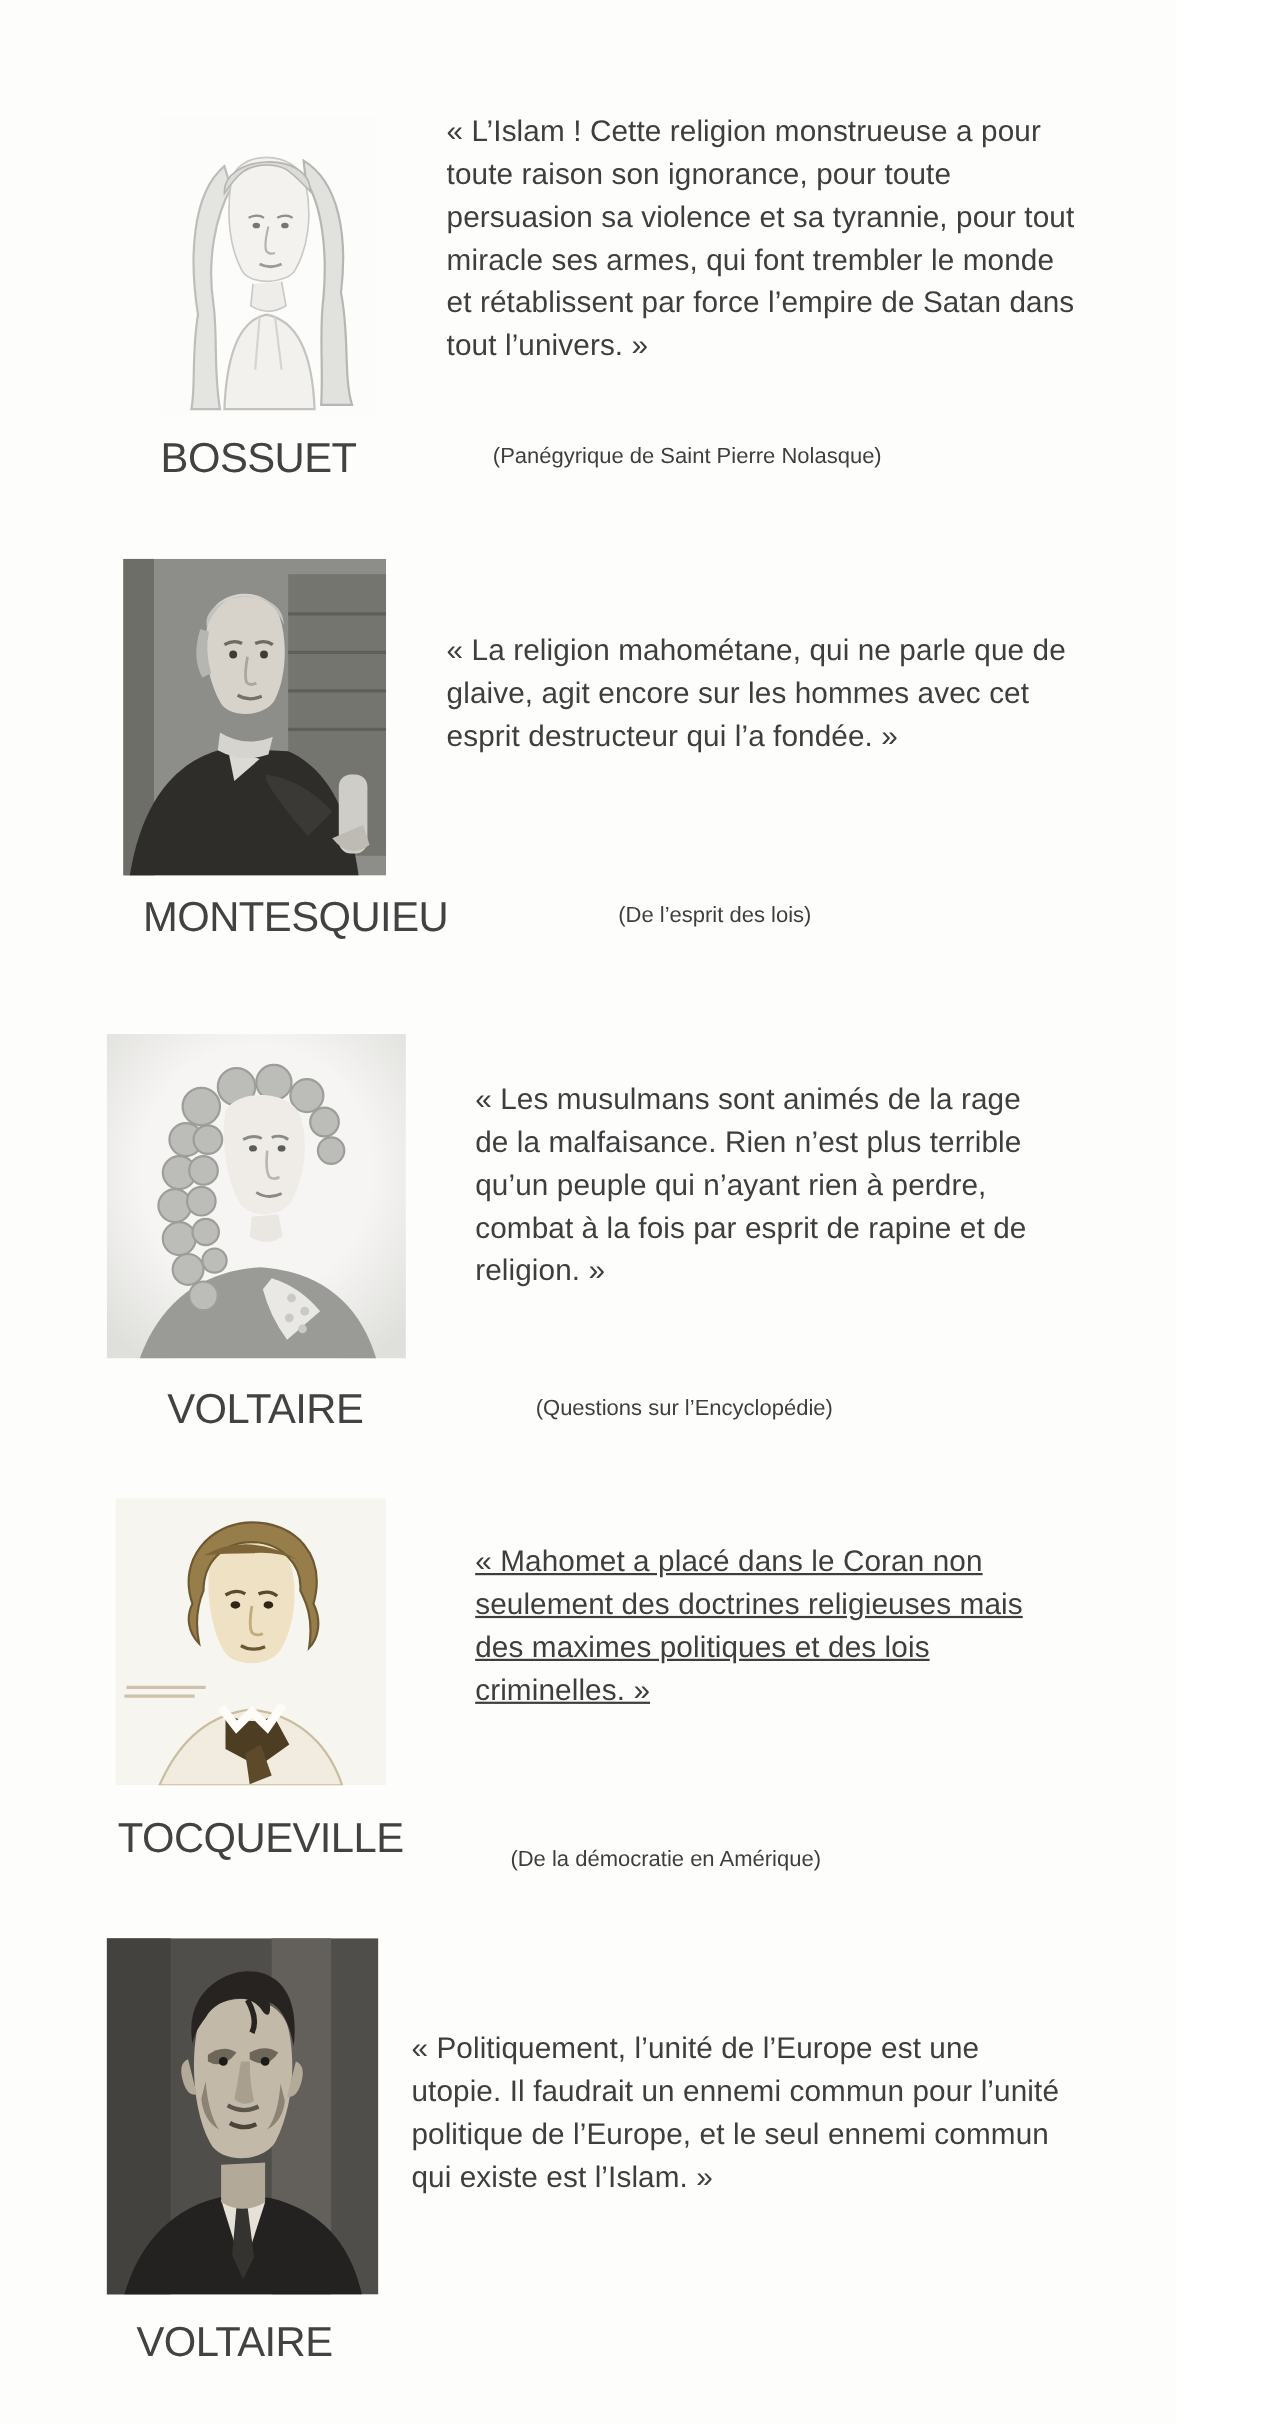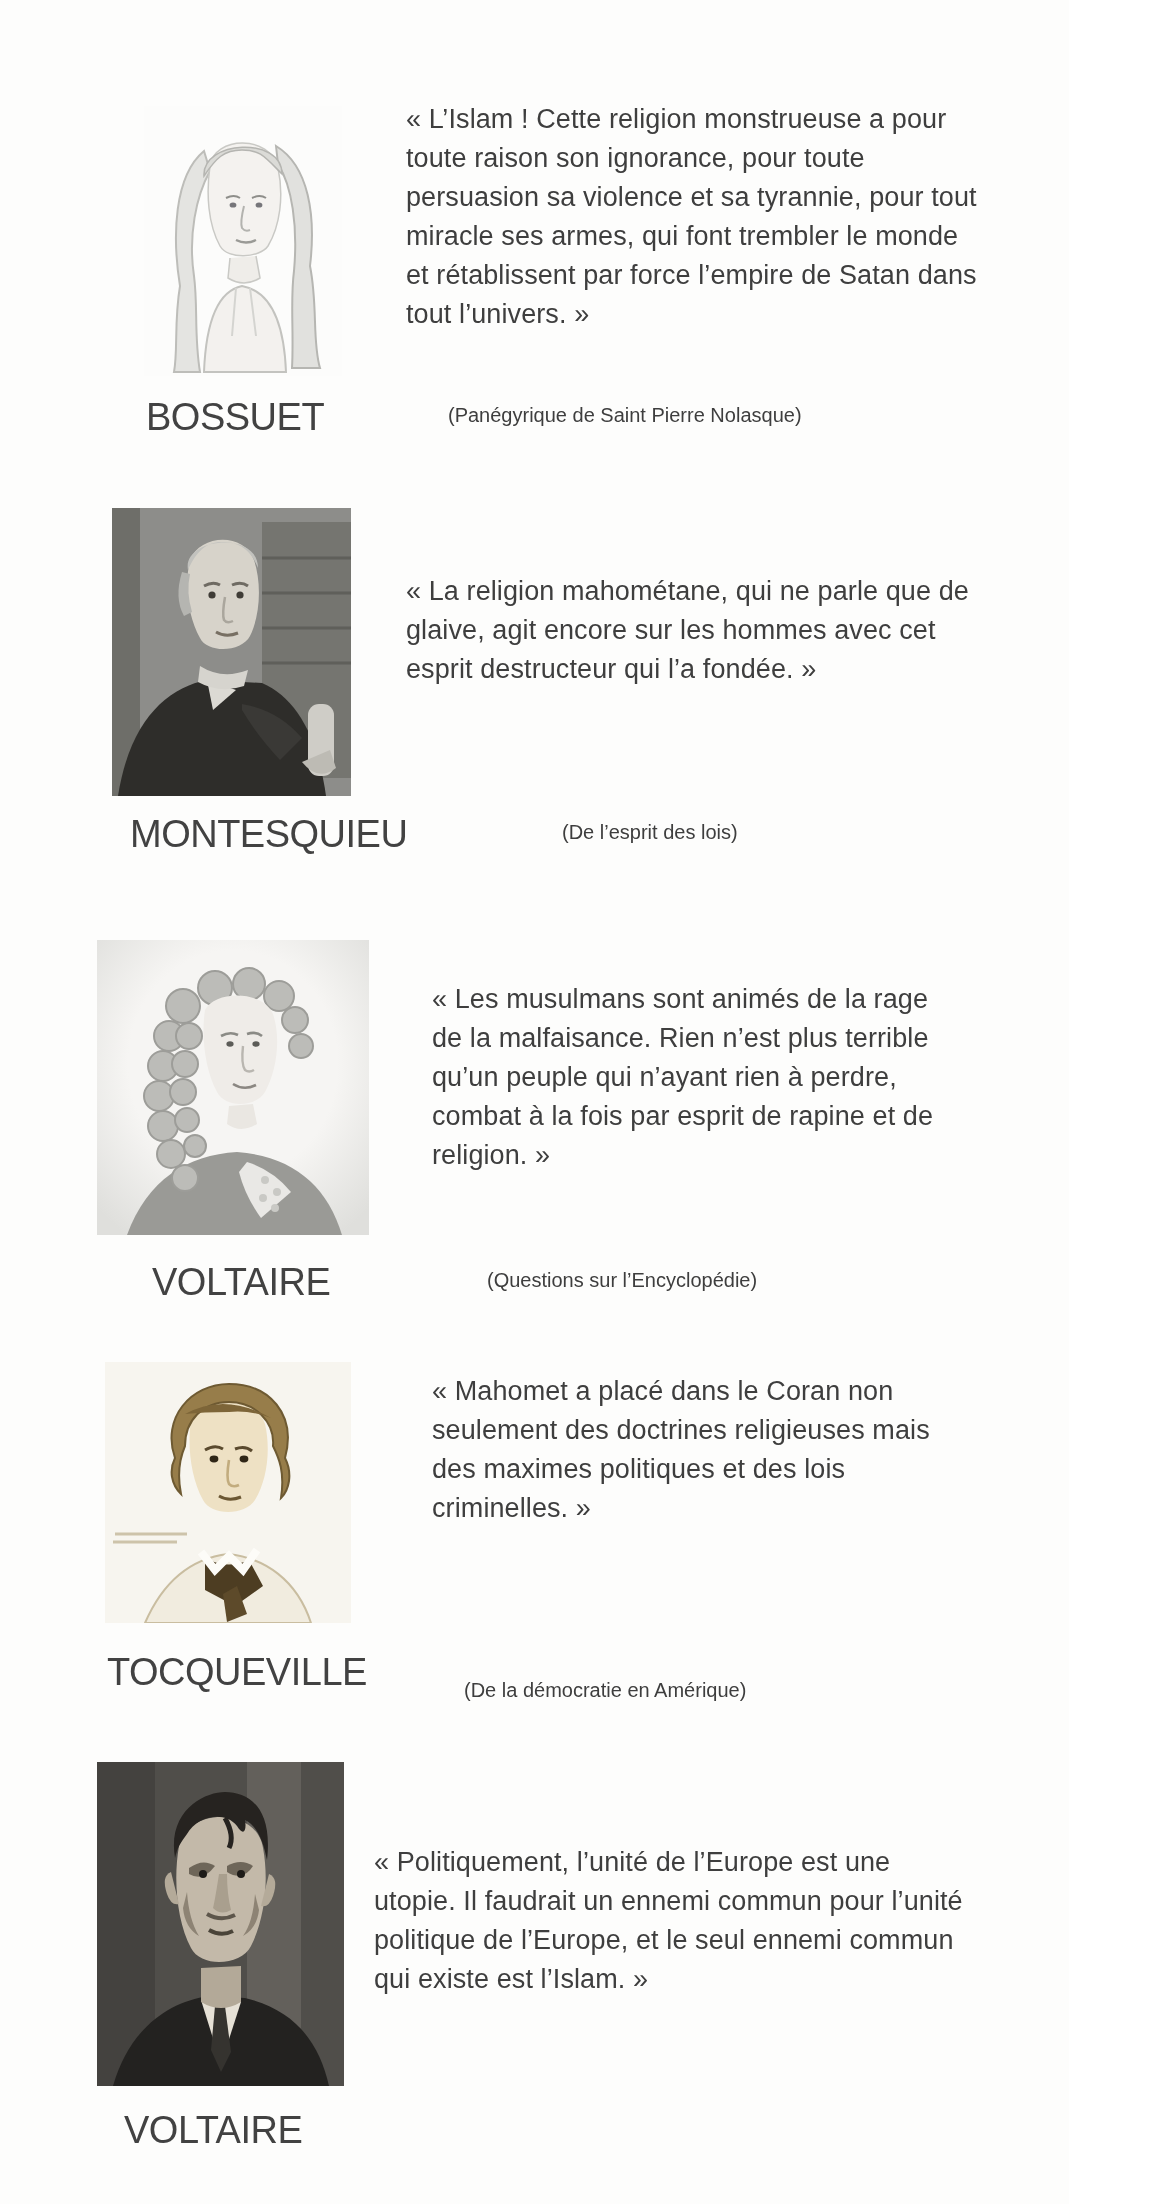--- a/index.html
+++ b/index.html
@@ -43,21 +43,21 @@
   .s2-quote{left:406px;top:572px;width:690px;}
   .s2-author{left:92px;top:813px;margin-left:38px;}
   .s2-source{left:562px;top:821px;text-align:right;}
   
   .s3-portrait{left:97px;top:940px;width:272px;height:295px;}
   .s3-quote{left:432px;top:980px;width:660px;}
   .s3-author{left:152px;top:1261px;}
   .s3-source{left:487px;top:1269px;}
   
   .s4-portrait{left:105px;top:1362px;width:246px;height:261px;}
-  .s4-quote{left:432px;top:1372px;width:660px;}
+  .s4-quote{left:432px;top:1400px;width:660px;text-decoration:underline;}
   .s4-author{left:107px;top:1651px;}
   .s4-source{left:464px;top:1659px;margin-top:20px;}
   
   .s5-portrait{left:97px;top:1762px;width:247px;height:324px;}
   .s5-quote{left:374px;top:1843px;width:740px;}
   .s5-author{left:124px;top:2109px;}
 </style>
 </head>
 <body>
 

